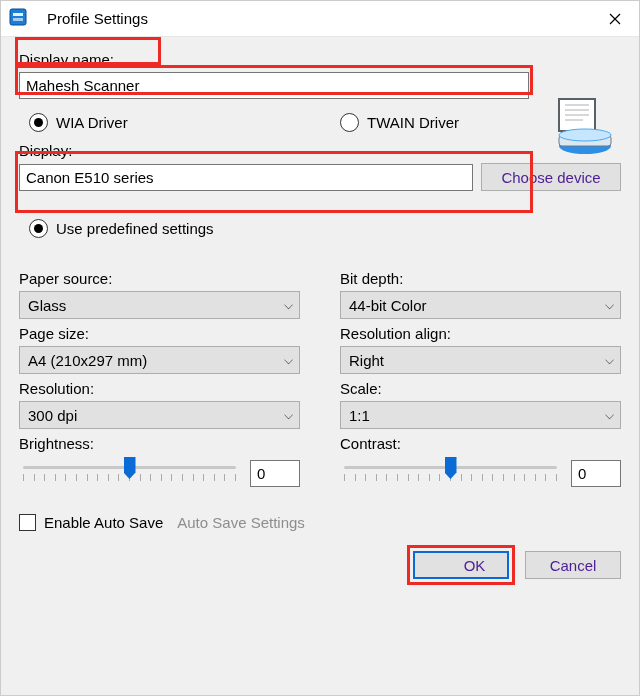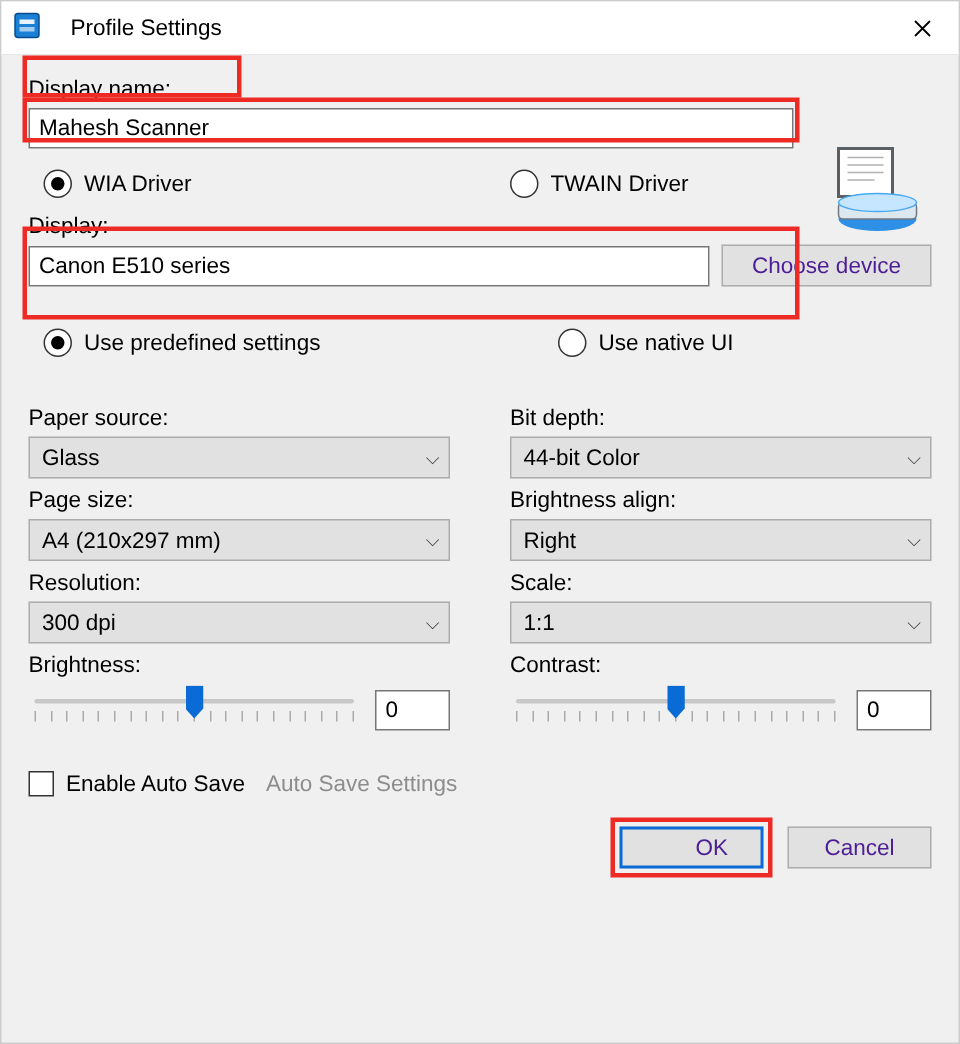--- a/index.html
+++ b/index.html
@@ -150,24 +150,20 @@
         <button class="win" style="width:140px;">Choose device</button>
       </div>
     </div>
     <div class="highlight-red" style="left:14px; top:114px; width:518px; height:62px;"></div>
 
     <div class="radio-row" style="width:460px; margin-left:10px; margin-top:28px; justify-content:space-between;">
       <label class="radio-opt">
         <input type="radio" name="mode" checked="" style="">
         <span>Use predefined settings</span>
       </label>
-      <label class="radio-opt">
-        <input type="radio" name="mode" style="">
-        <span>Use native UI</span>
-      </label>
     </div>
 
     <div class="two-col" style="margin-top:32px;">
 
       <div>
         <div class="field">
           <label>Paper source:</label>
           <div class="combo">
             <span>Glass</span>
             <span class="chev">⌵</span>
@@ -224,21 +220,21 @@
 
       <div>
         <div class="field">
           <label>Bit depth:</label>
           <div class="combo">
             <span>44-bit Color</span>
             <span class="chev">⌵</span>
           </div>
         </div>
         <div class="field">
-          <label>Brightness align:</label>
+          <label>Resolution align:</label>
           <div class="combo">
             <span>Right</span>
             <span class="chev">⌵</span>
           </div>
         </div>
         <div class="field">
           <label>Scale:</label>
           <div class="combo">
             <span>1:1</span>
             <span class="chev">⌵</span>

